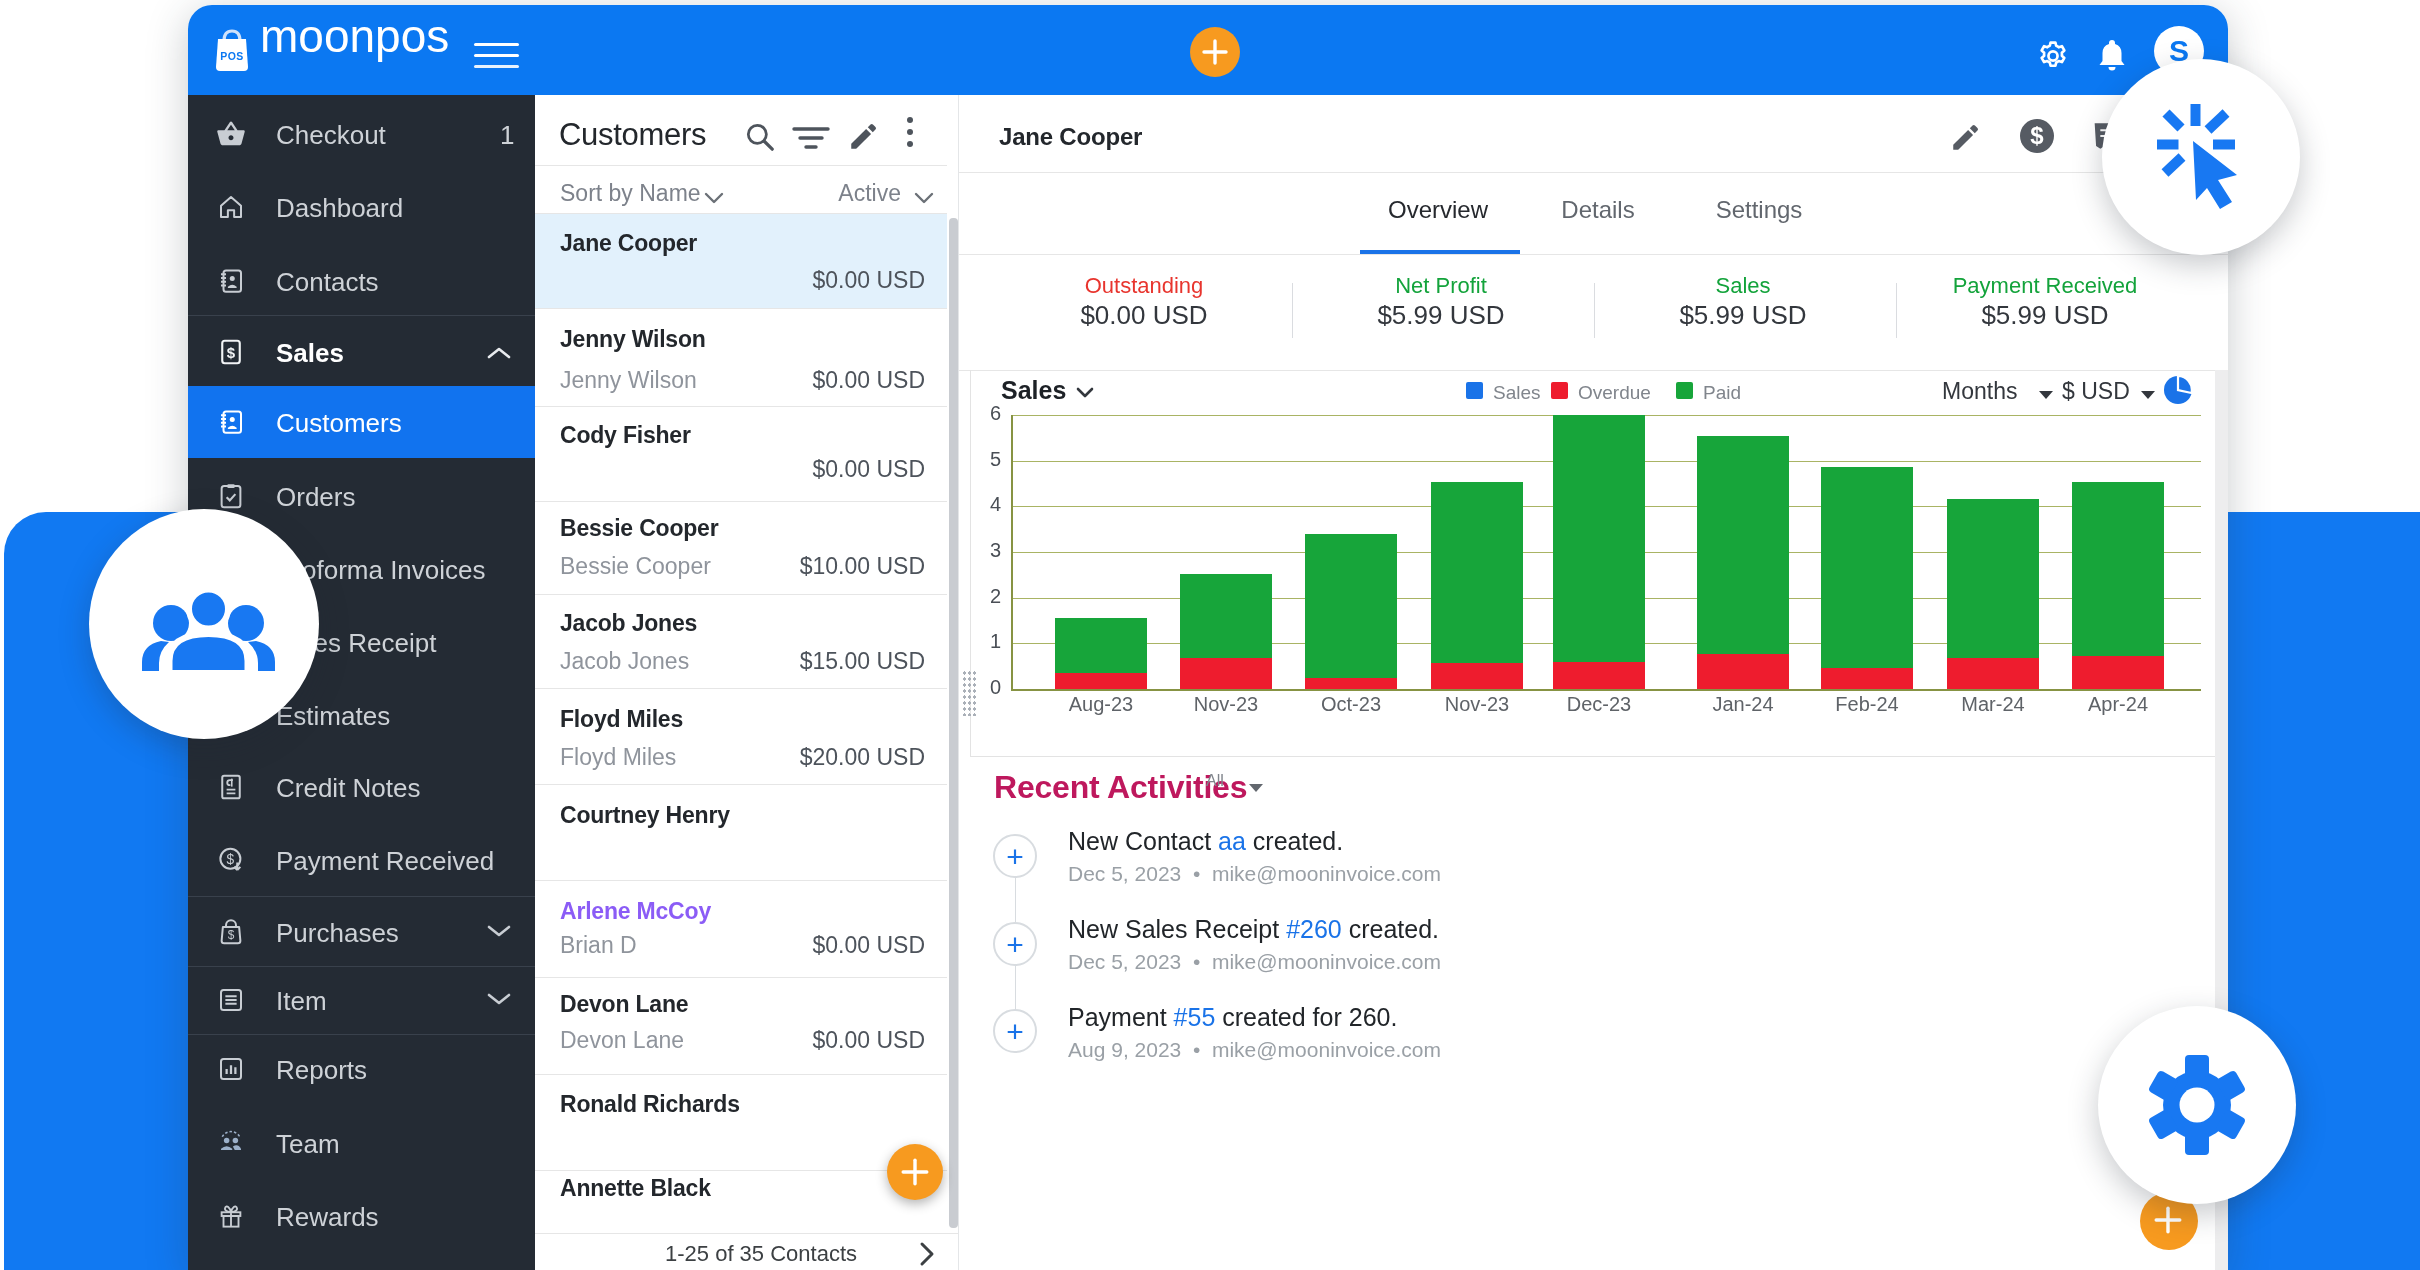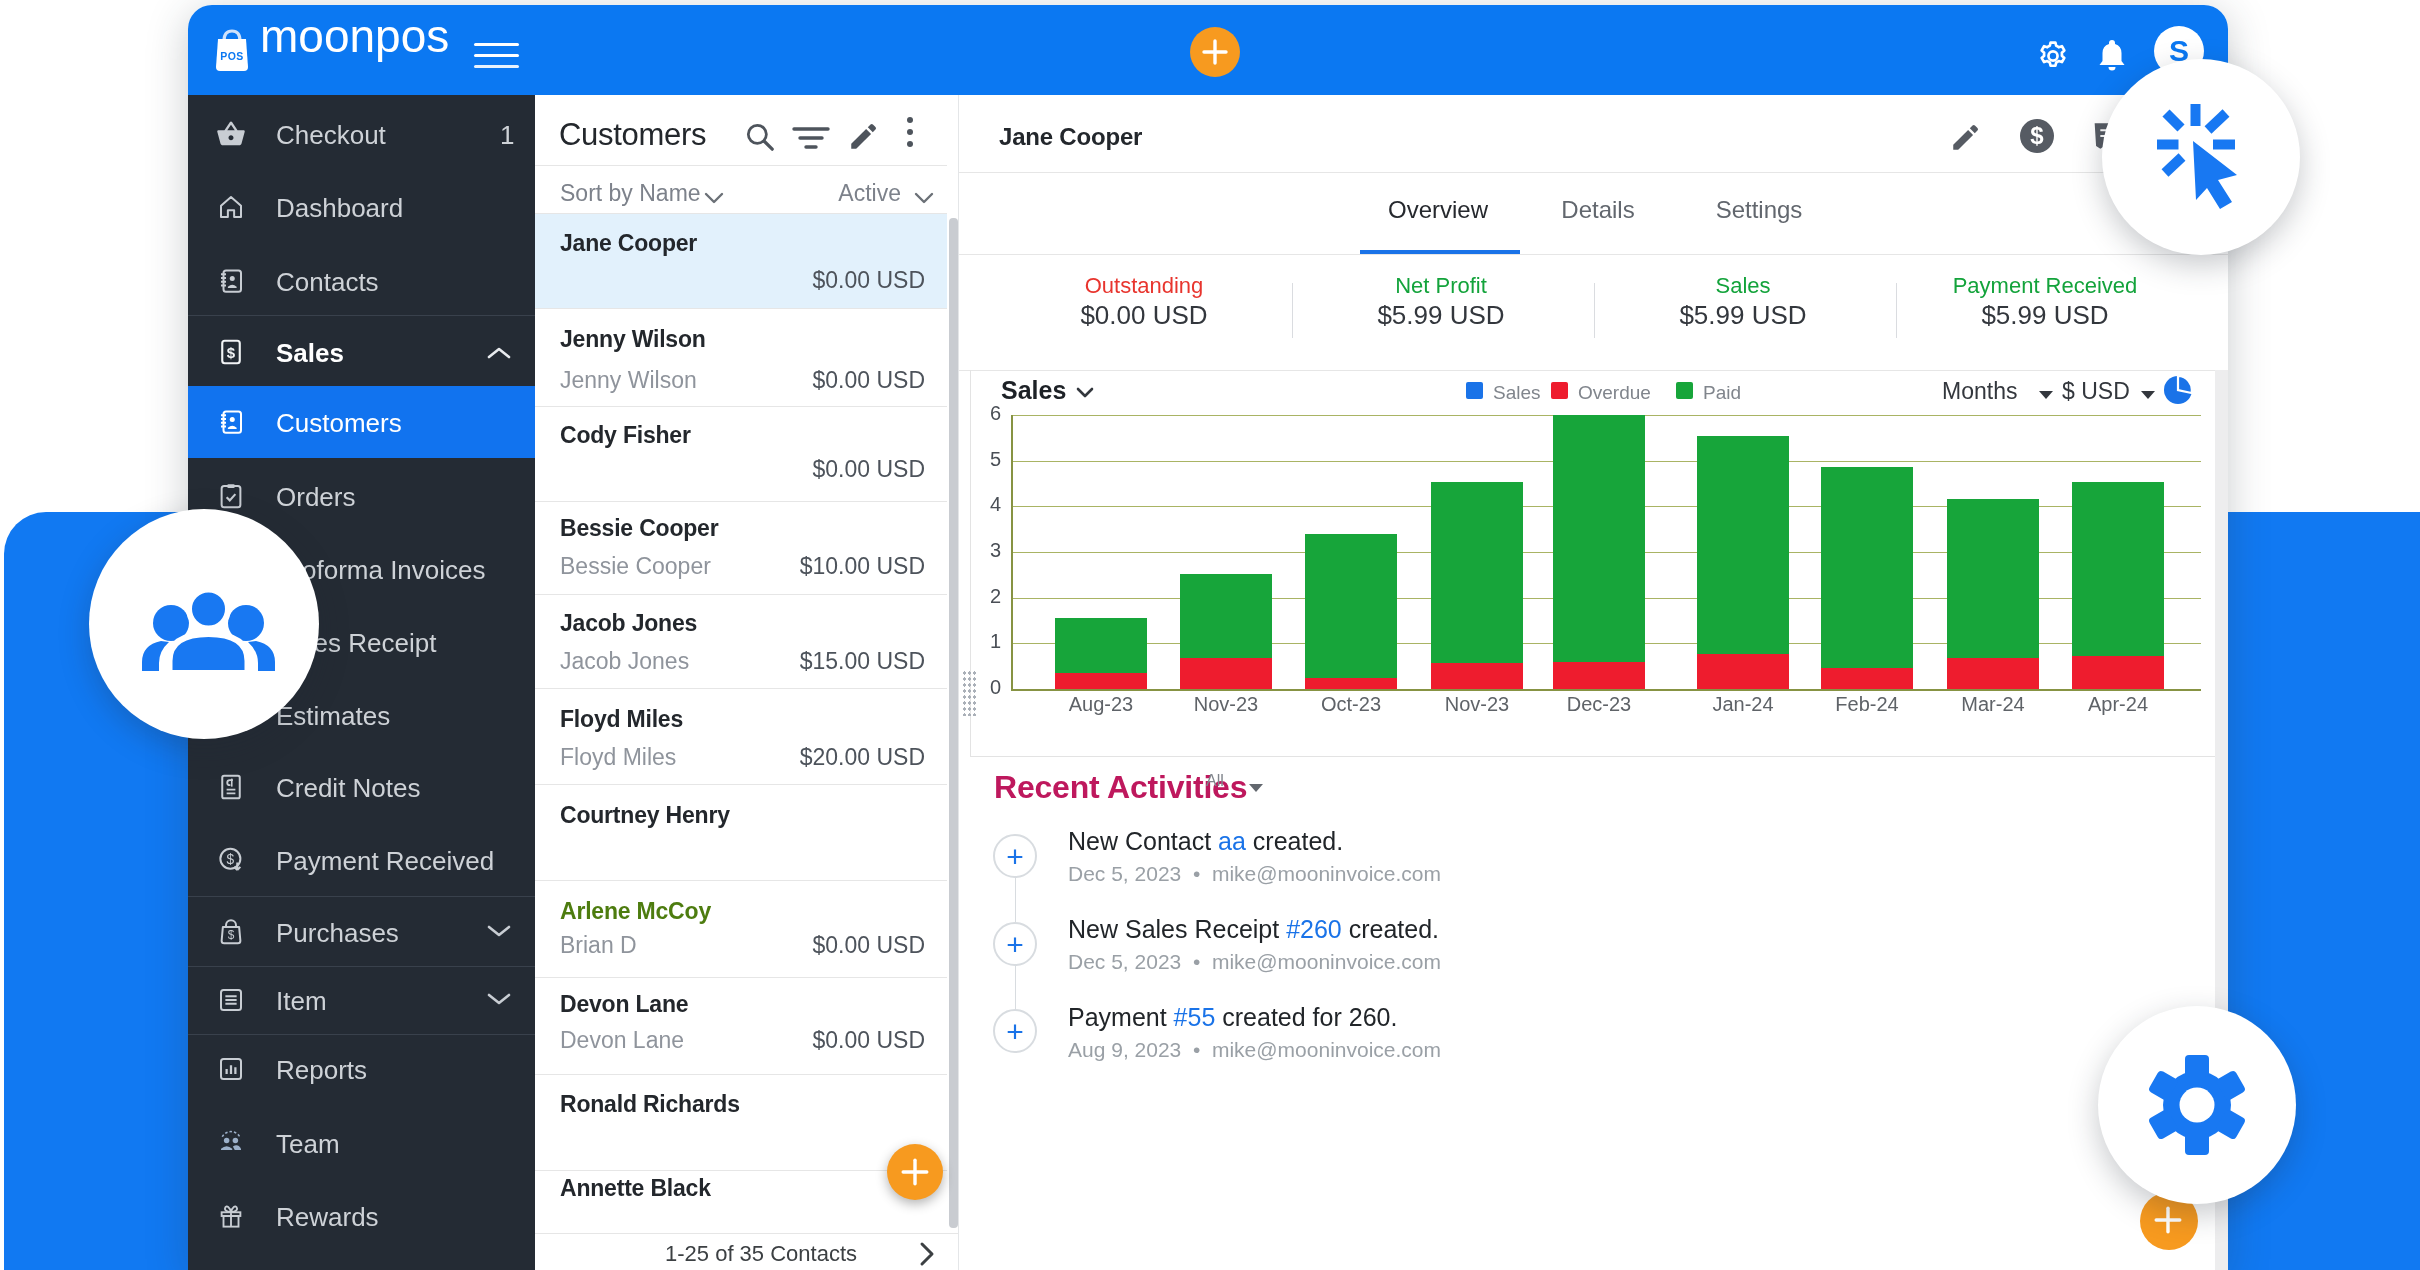--- a/index.html
+++ b/index.html
@@ -215,21 +215,21 @@
   <div class="abs" style="left:25px;top:515px;font-size:23px;font-weight:bold;color:#23272c;letter-spacing:-0.2px;">Jacob Jones</div>
   <div class="abs" style="left:25px;top:553px;font-size:23px;color:#8f949c;">Jacob Jones</div>
   <div class="abs" style="left:0px;top:553px;width:390px;font-size:23px;color:#4d535b;text-align:right;">$15.00 USD</div>
   <div class="abs" style="left:0;top:593px;width:412px;height:1px;background:#e6e6e6;"></div>
   <div class="abs" style="left:25px;top:611px;font-size:23px;font-weight:bold;color:#23272c;letter-spacing:-0.2px;">Floyd Miles</div>
   <div class="abs" style="left:25px;top:649px;font-size:23px;color:#8f949c;">Floyd Miles</div>
   <div class="abs" style="left:0px;top:649px;width:390px;font-size:23px;color:#4d535b;text-align:right;">$20.00 USD</div>
   <div class="abs" style="left:0;top:689px;width:412px;height:1px;background:#e6e6e6;"></div>
   <div class="abs" style="left:25px;top:707px;font-size:23px;font-weight:bold;color:#23272c;letter-spacing:-0.2px;">Courtney Henry</div>
   <div class="abs" style="left:0;top:785px;width:412px;height:1px;background:#e6e6e6;"></div>
-  <div class="abs" style="left:25px;top:803px;font-size:23px;font-weight:bold;color:#4d7c0f;letter-spacing:-0.2px;">Arlene McCoy</div>
+  <div class="abs" style="left:25px;top:803px;font-size:23px;font-weight:bold;color:#8b5cf6;letter-spacing:-0.2px;">Arlene McCoy</div>
   <div class="abs" style="left:25px;top:837px;font-size:23px;color:#8f949c;">Brian D</div>
   <div class="abs" style="left:0px;top:837px;width:390px;font-size:23px;color:#4d535b;text-align:right;">$0.00 USD</div>
   <div class="abs" style="left:0;top:882px;width:412px;height:1px;background:#e6e6e6;"></div>
   <div class="abs" style="left:25px;top:896px;font-size:23px;font-weight:bold;color:#23272c;letter-spacing:-0.2px;">Devon Lane</div>
   <div class="abs" style="left:25px;top:932px;font-size:23px;color:#8f949c;">Devon Lane</div>
   <div class="abs" style="left:0px;top:932px;width:390px;font-size:23px;color:#4d535b;text-align:right;">$0.00 USD</div>
   <div class="abs" style="left:0;top:979px;width:412px;height:1px;background:#e6e6e6;"></div>
   <div class="abs" style="left:25px;top:996px;font-size:23px;font-weight:bold;color:#23272c;letter-spacing:-0.2px;">Ronald Richards</div>
   <div class="abs" style="left:0;top:1075px;width:412px;height:1px;background:#e6e6e6;"></div>
   <div class="abs" style="left:25px;top:1080px;font-size:23px;font-weight:bold;color:#23272c;letter-spacing:-0.2px;">Annette Black</div>

